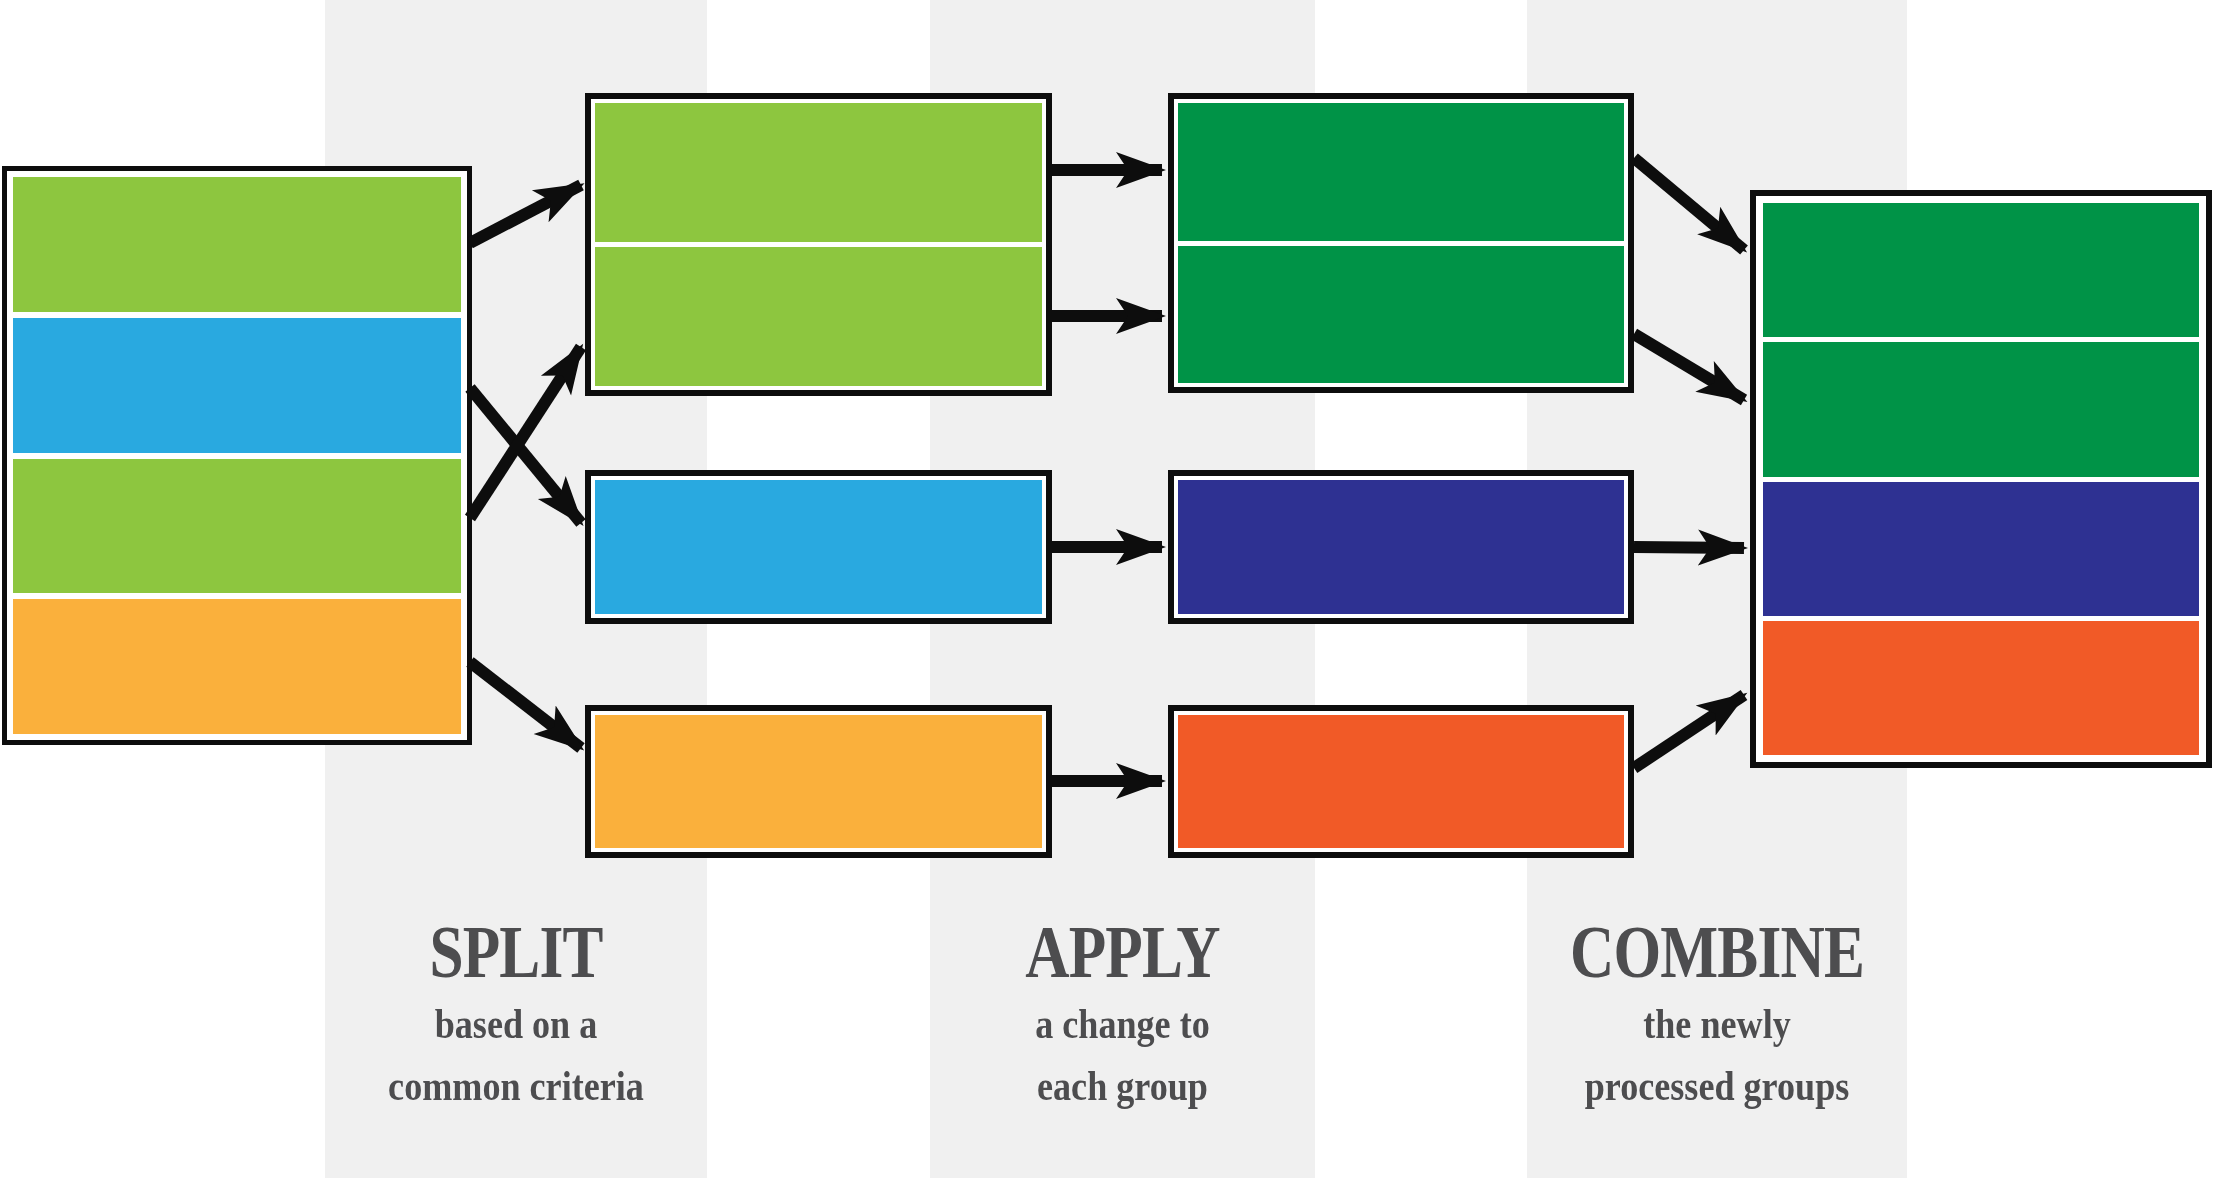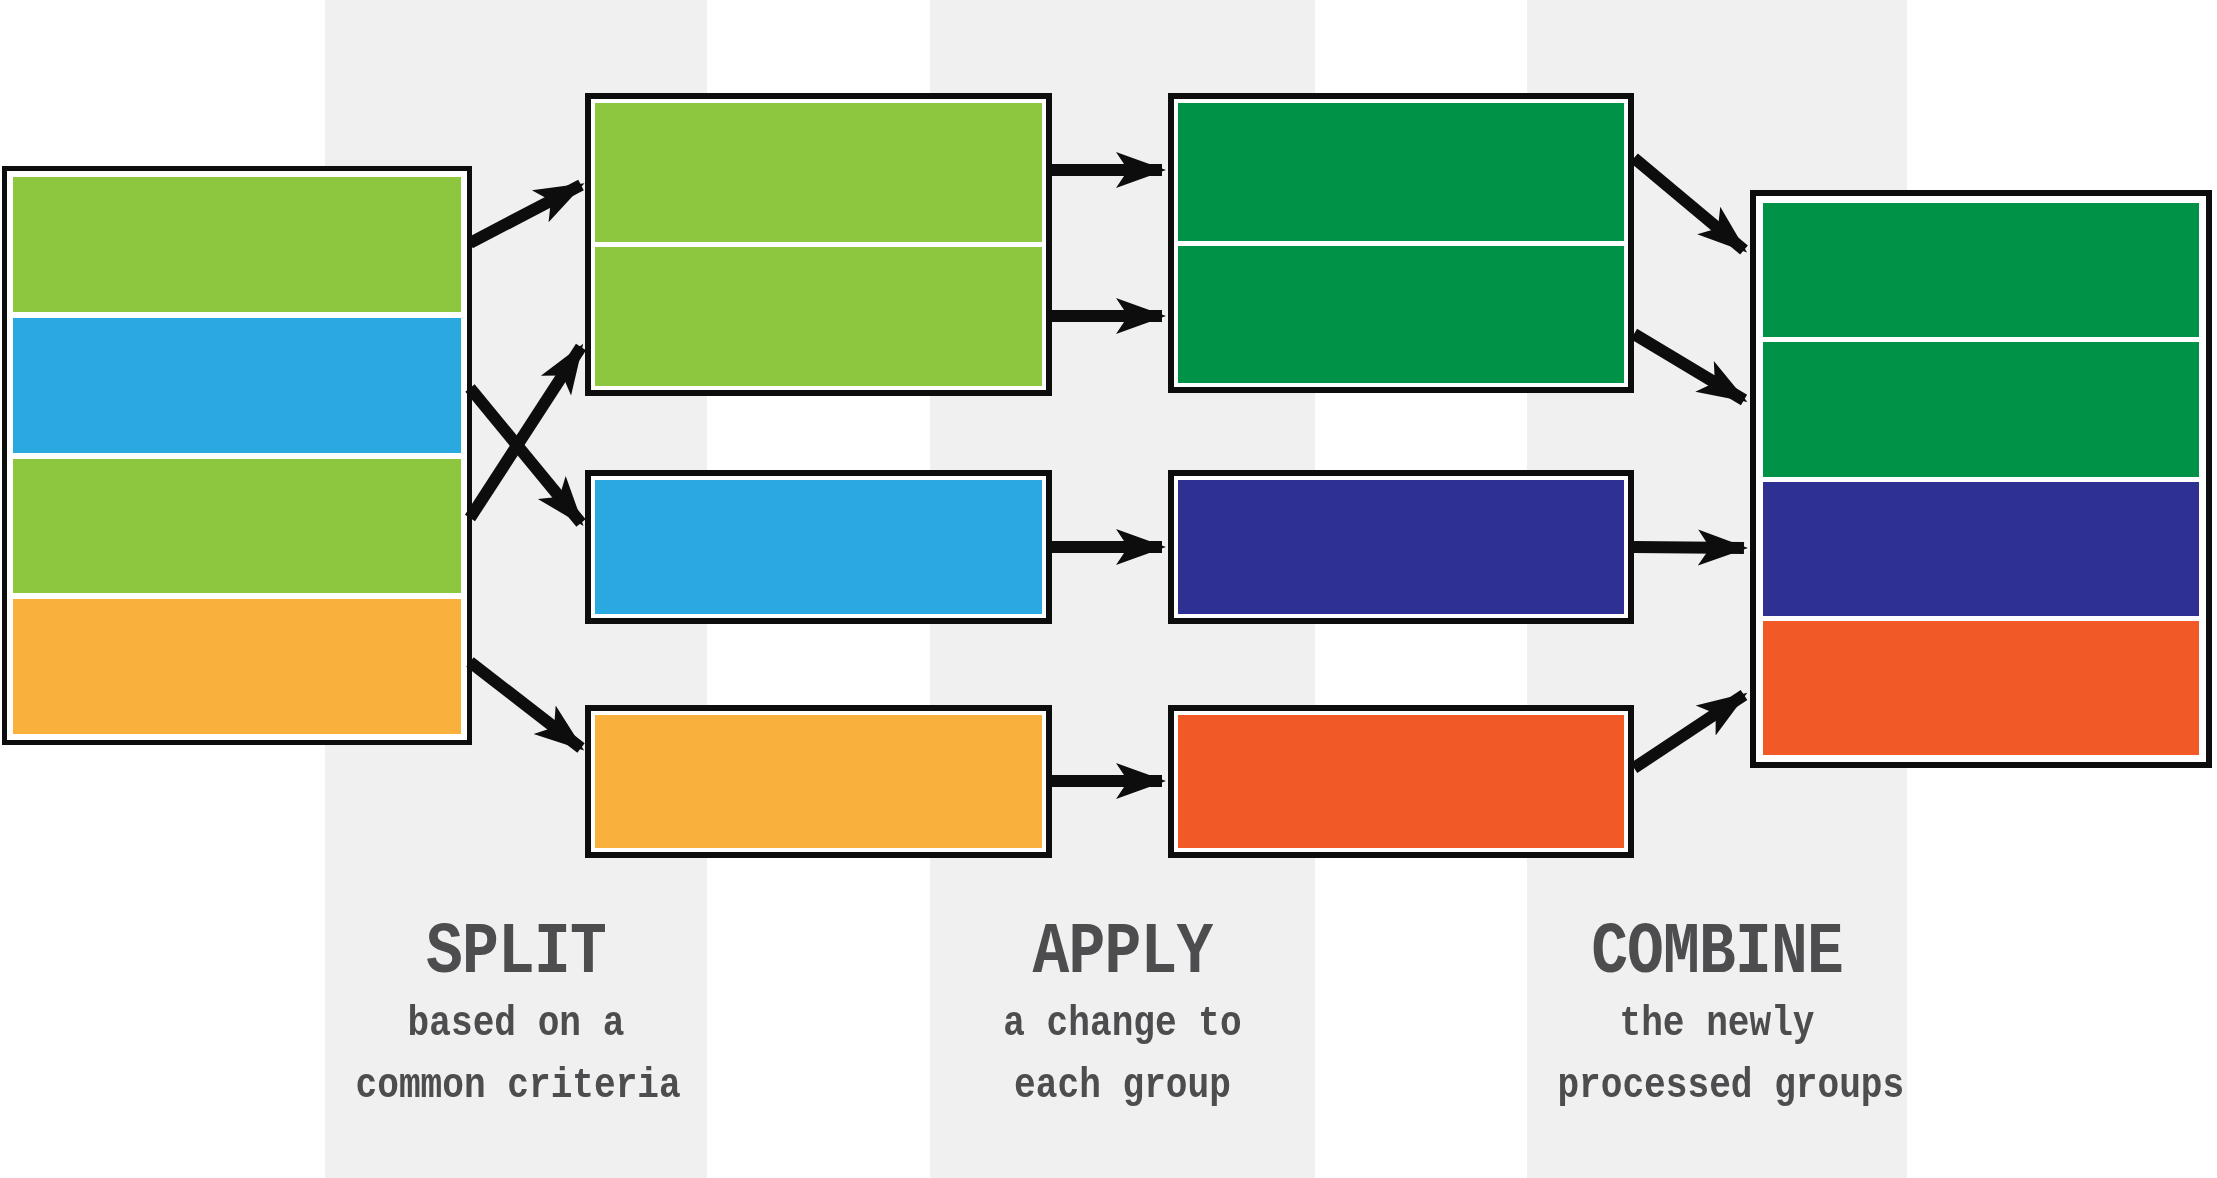--- a/index.html
+++ b/index.html
@@ -1,21 +1,21 @@
 <!DOCTYPE html>
 <html><head>
 <meta charset="utf-8">
 <style>
   html,body{margin:0;padding:0;background:#ffffff;}
   #canvas{
     position:relative;
     width:2217px;height:1178px;
     overflow:hidden;
     background:#ffffff;
-    font-family:Liberation Mono, monospace;
+    font-family:Liberation Serif, serif;
     border-radius:24px;
   }
   .layer{position:absolute;inset:0;}
   .band{
     position:absolute;top:0;bottom:0;
   }
   .gbox{
     position:absolute;
     box-sizing:border-box;
     background:#ffffff;

